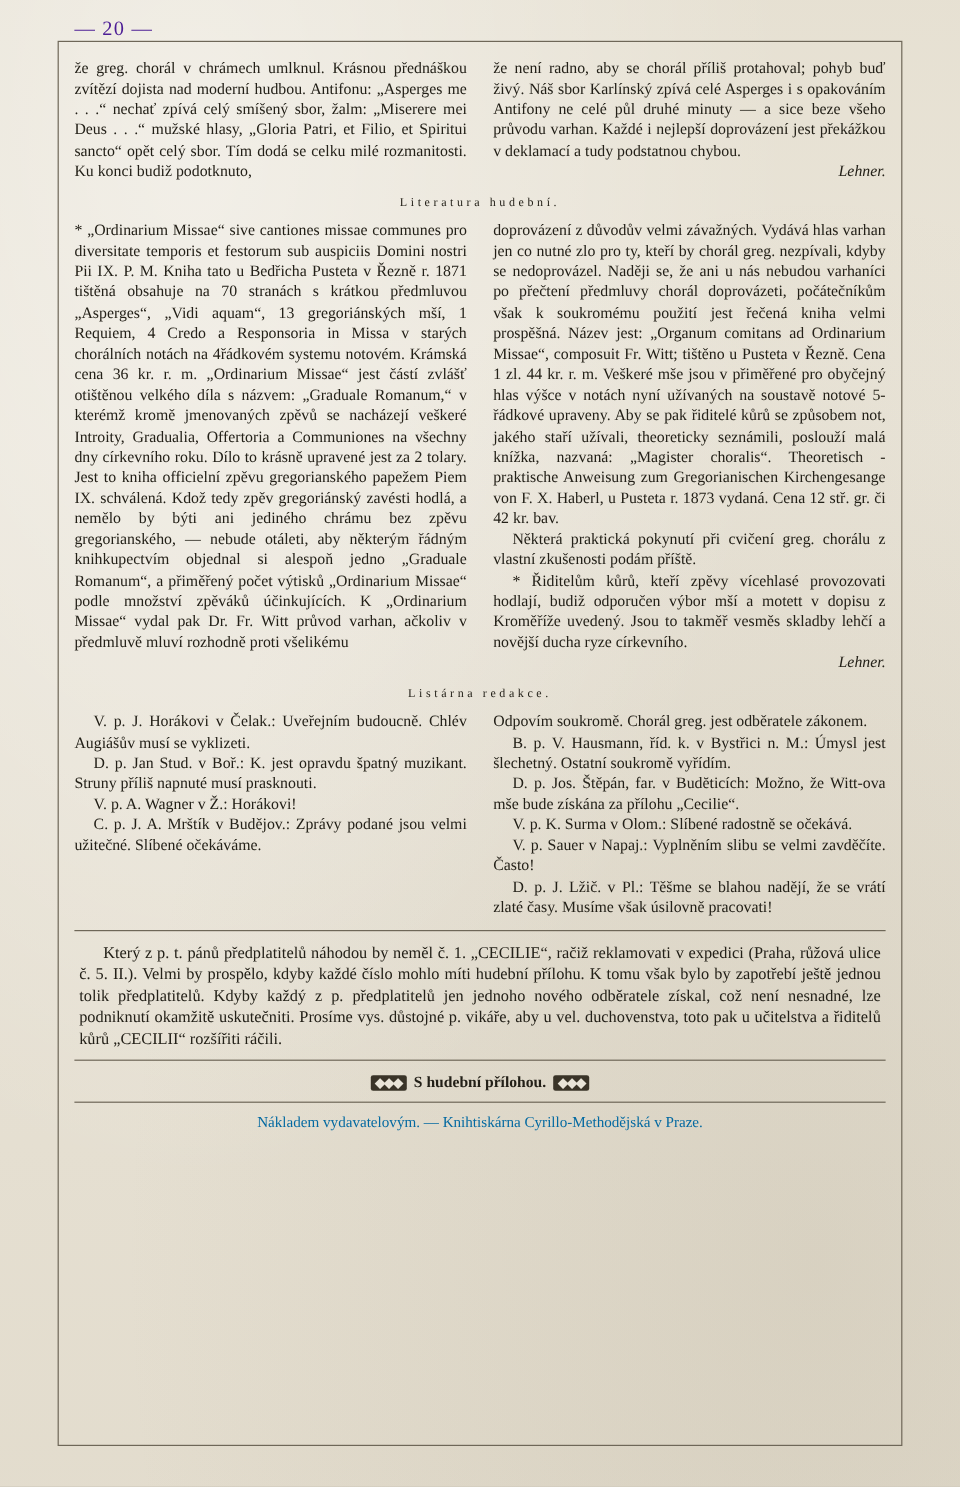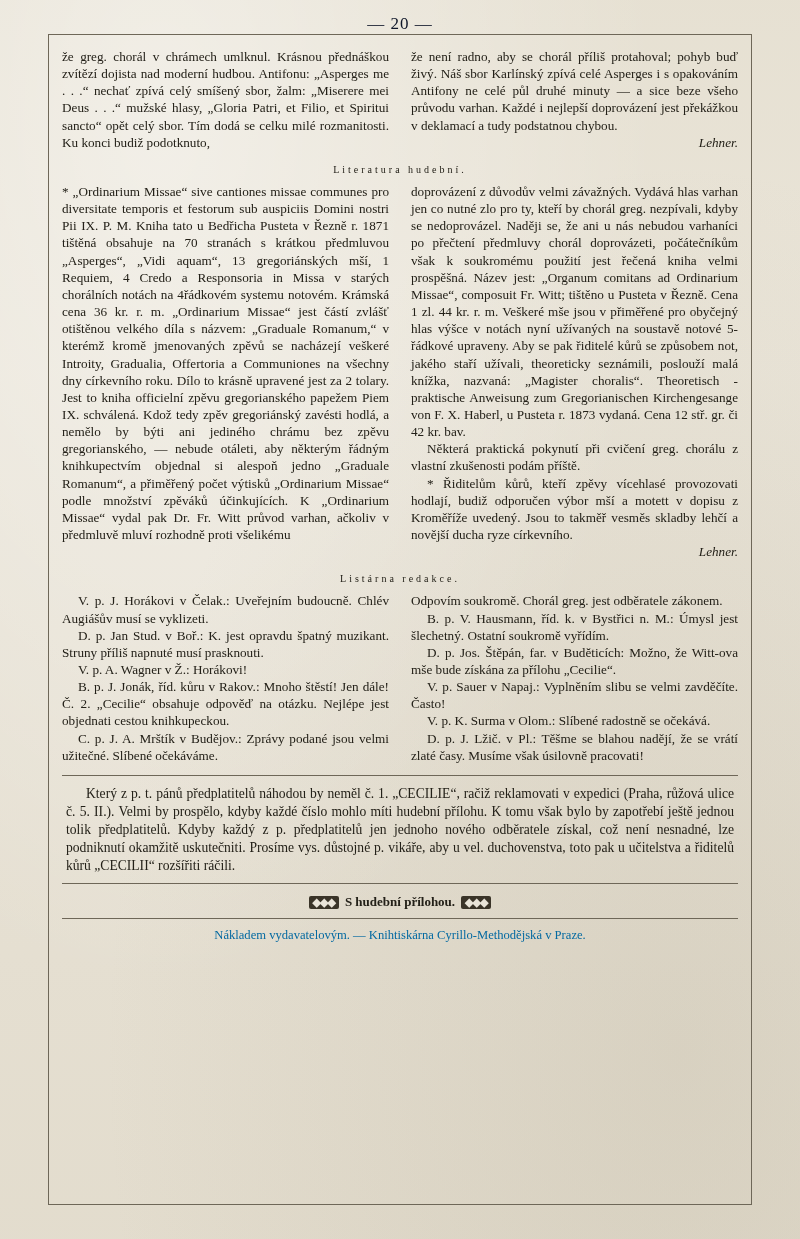--- a/index.html
+++ b/index.html
@@ -38,25 +38,25 @@
   }
   .content {
     position: absolute;
     left: 62px;
     top: 14px;
     width: 676px;
     color: #232018;
   }
 
   .page-number {
-    text-align: center;
+    text-align: left;
     font-size: 17px;
     letter-spacing: 1px;
     margin-bottom: 14px;
-    color: #0f172a;
+    color: #4c1d95;
   }
 
   .cols {
     display: flex;
     gap: 22px;
   }
   .col {
     width: 327px;
     font-size: 13.2px;
     line-height: 1.30;
@@ -164,29 +164,28 @@
       </div>
     </div>
 
     <div class="sec-title">Listárna redakce.</div>
 
     <div class="cols listarna">
       <div class="col">
         <p class="entry indent">V. p. J. Horákovi v Čelak.: Uveřejním budoucně. Chlév Augiášův musí se vyklizeti.</p>
         <p class="entry indent">D. p. Jan Stud. v Boř.: K. jest opravdu špatný muzikant. Struny příliš napnuté musí prasknouti.</p>
         <p class="entry indent">V. p. A. Wagner v Ž.: Horákovi!</p>
-        <p class="entry indent">B. p. J. Jonák, říd. kůru v Rakov.: Mnoho štěstí! Jen dále! Č. 2. „Cecilie“ obsahuje odpověď na otázku. Nejlépe jest objednati cestou knihkupeckou.</p>
         <p class="entry indent">C. p. J. A. Mrštík v Budějov.: Zprávy podané jsou velmi užitečné. Slíbené očekáváme.</p>
       </div>
       <div class="col">
         <p class="entry">Odpovím soukromě. Chorál greg. jest odběratele zákonem.</p>
         <p class="entry indent">B. p. V. Hausmann, říd. k. v Bystřici n. M.: Úmysl jest šlechetný. Ostatní soukromě vyřídím.</p>
         <p class="entry indent">D. p. Jos. Štěpán, far. v Budĕticích: Možno, že Witt-ova mše bude získána za přílohu „Cecilie“.</p>
+        <p class="entry indent">V. p. K. Surma v Olom.: Slíbené radostně se očekává.</p>
         <p class="entry indent">V. p. Sauer v Napaj.: Vyplněním slibu se velmi zavděčíte. Často!</p>
-        <p class="entry indent">V. p. K. Surma v Olom.: Slíbené radostně se očekává.</p>
         <p class="entry indent">D. p. J. Lžič. v Pl.: Těšme se blahou nadějí, že se vrátí zlaté časy. Musíme však úsilovně pracovati!</p>
       </div>
     </div>
 
     <hr class="rule">
 
     <div class="notice">Který z p. t. pánů předplatitelů náhodou by neměl č. 1. „CECILIE“, račiž reklamovati v expedici (Praha, růžová ulice č. 5. II.). Velmi by prospělo, kdyby každé číslo mohlo míti hudební přílohu. K tomu však bylo by zapotřebí ještě jednou tolik předplatitelů. Kdyby každý z p. předplatitelů jen jednoho nového odběratele získal, což není nesnadné, lze podniknutí okamžitě uskutečniti. Prosíme vys. důstojné p. vikáře, aby u vel. duchovenstva, toto pak u učitelstva a řiditelů kůrů „CECILII“ rozšířiti ráčili.</div>
 
     <hr class="footer-rule">
 

